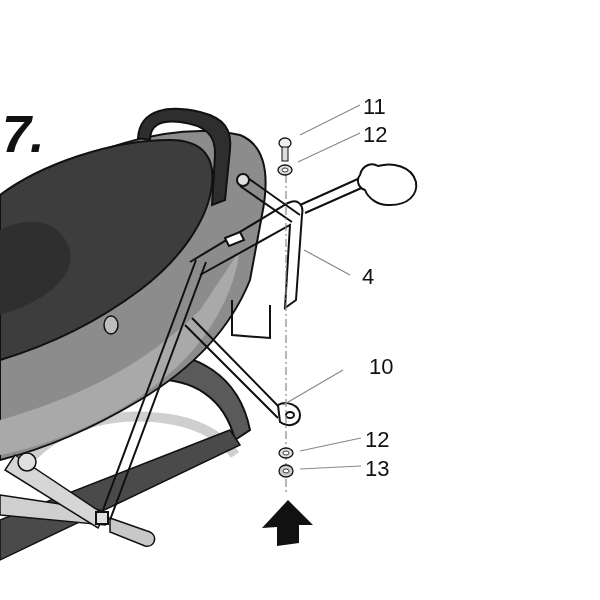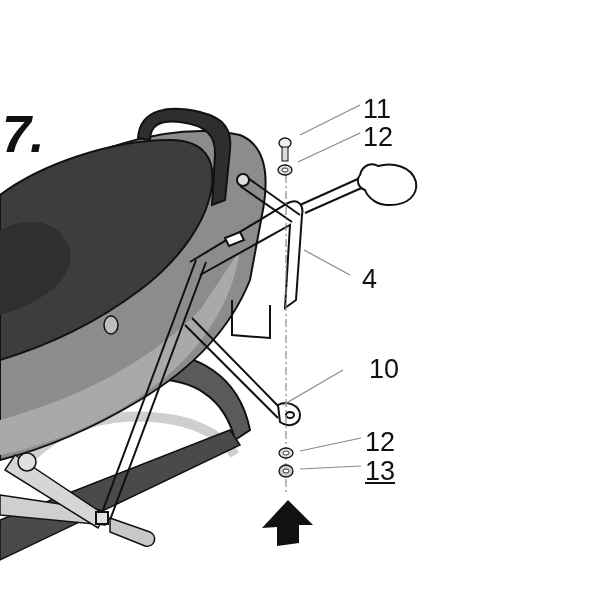--- a/index.html
+++ b/index.html
@@ -1,19 +1,19 @@
 <!DOCTYPE html>
 <html><head>
 <meta charset="utf-8">
 <style>
   html, body { margin: 0; padding: 0; background: #ffffff; }
   body { width: 600px; height: 600px; overflow: hidden; position: relative; font-family: "Liberation Sans", sans-serif; }
   .stage { position: absolute; left: 0; top: 0; width: 600px; height: 600px; }
   .step-num { position: absolute; left: 2px; top: 108px; font-size: 52px; font-weight: bold; font-style: italic; color: #111; line-height: 1; letter-spacing: -1px; font-family: "Liberation Sans", sans-serif; }
-  .callout { position: absolute; font-size: 27px; color: #111; font-family: "Liberation Sans", sans-serif; line-height: 1; }
+  .callout { position: absolute; font-size: 22px; color: #111; font-family: "Liberation Sans", sans-serif; line-height: 1; }
 </style>
 </head>
 <body>
 
 <div class="stage">
   <svg width="600" height="600" viewBox="0 0 600 600">
 
     <g>
       <path d="M130 355 C200 345 240 380 250 430 L235 440 C225 400 195 375 140 380 Z" fill="#5a5a5a" stroke="#111" stroke-width="2"></path>
       <path d="M20 470 C60 420 120 410 175 420 C205 426 225 440 235 455" fill="none" stroke="#cfcfcf" stroke-width="10"></path>
@@ -103,14 +103,14 @@
     <path d="M288 500 L313 525 L299 525 L299 543 L277 546 L277 527 L262 528 Z" fill="#111"></path>
   </svg>
 
   <div class="step-num">7.</div>
 
   <div class="callout" style="left:363px;top:96px;">11</div>
   <div class="callout" style="left:363px;top:124px;">12</div>
   <div class="callout" style="left:362px;top:266px;">4</div>
   <div class="callout" style="left:345px;top:356px;margin-left:24px;">10</div>
   <div class="callout" style="left:365px;top:429px;">12</div>
-  <div class="callout" style="left:365px;top:458px;text-decoration:underline;">13</div>
+  <div class="callout" style="left:365px;top:458px;">13</div>
 </div>
 
 </body></html>

